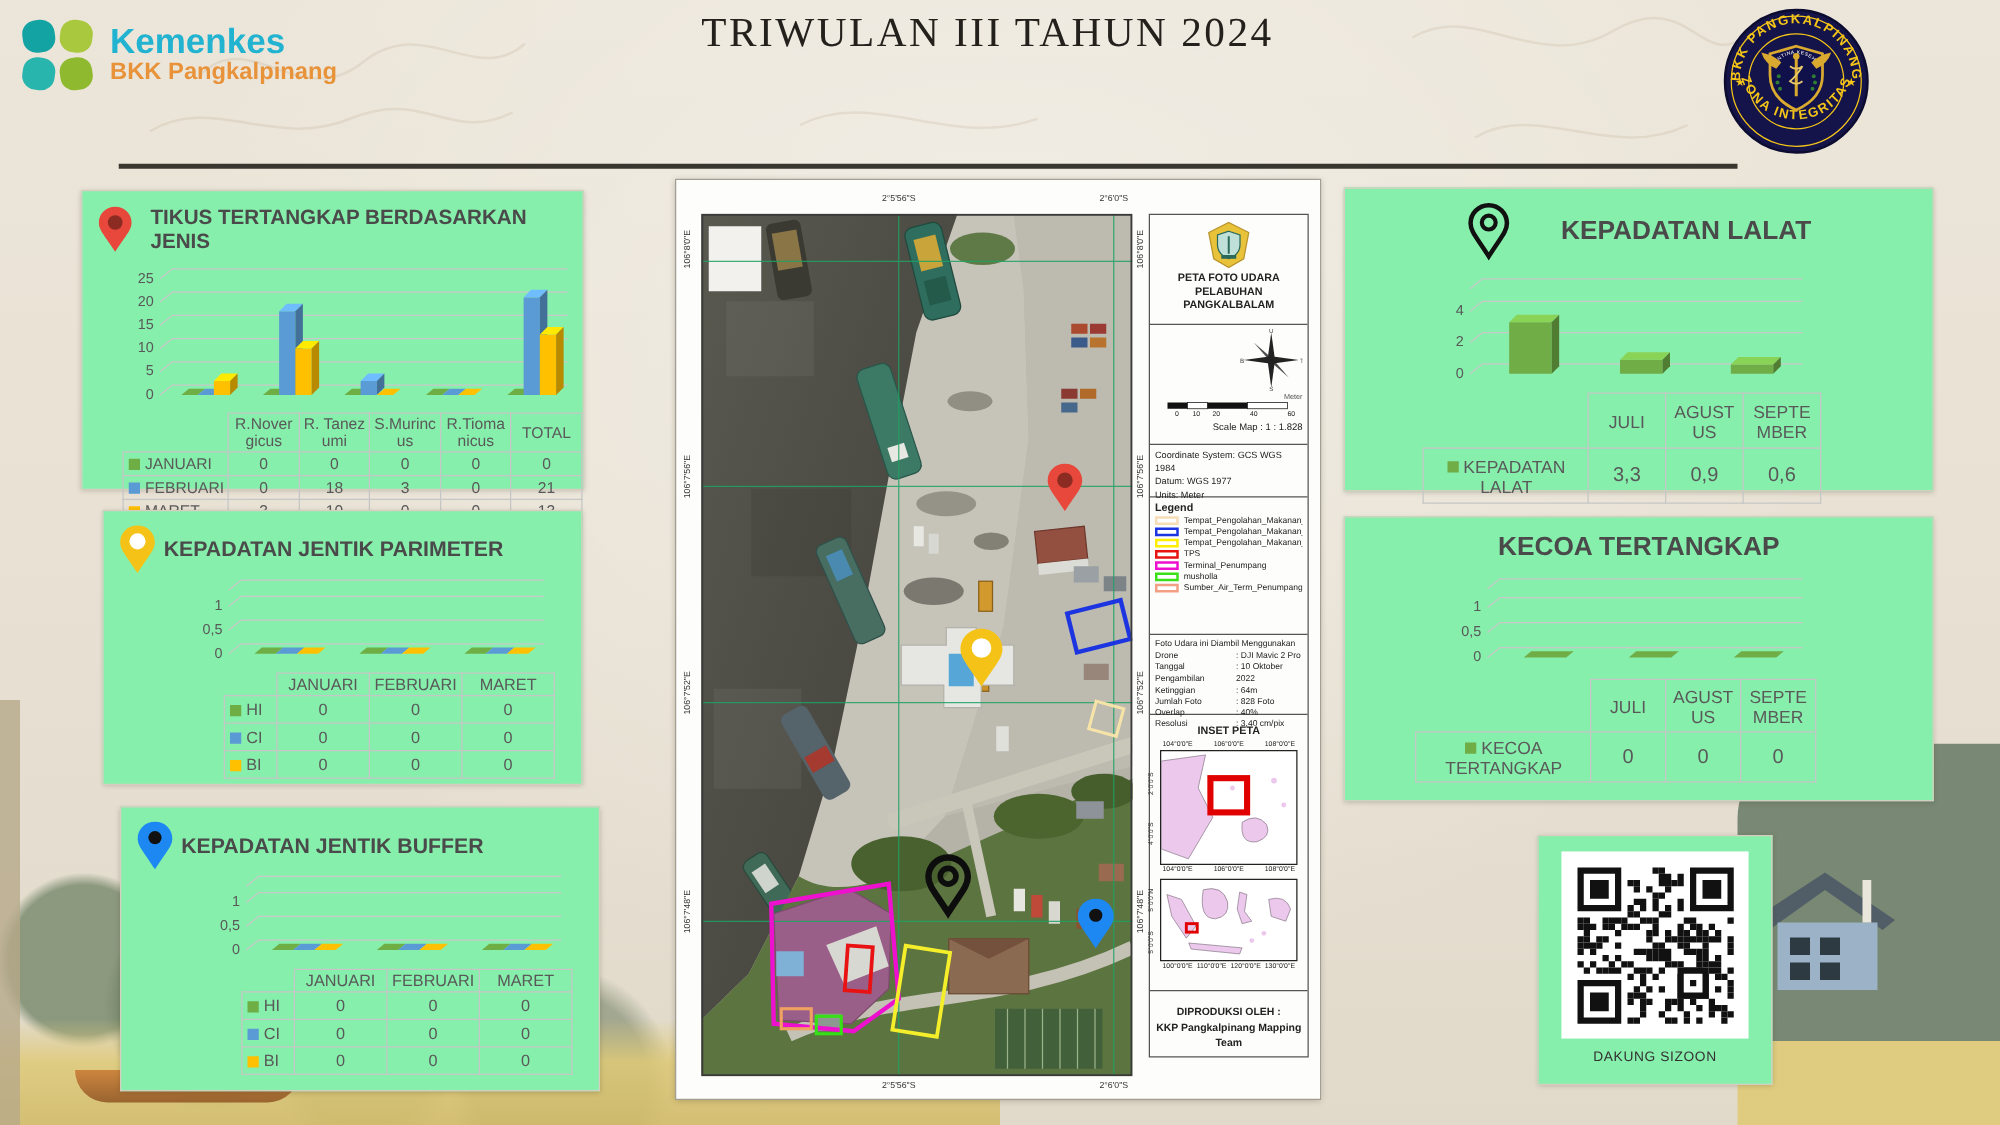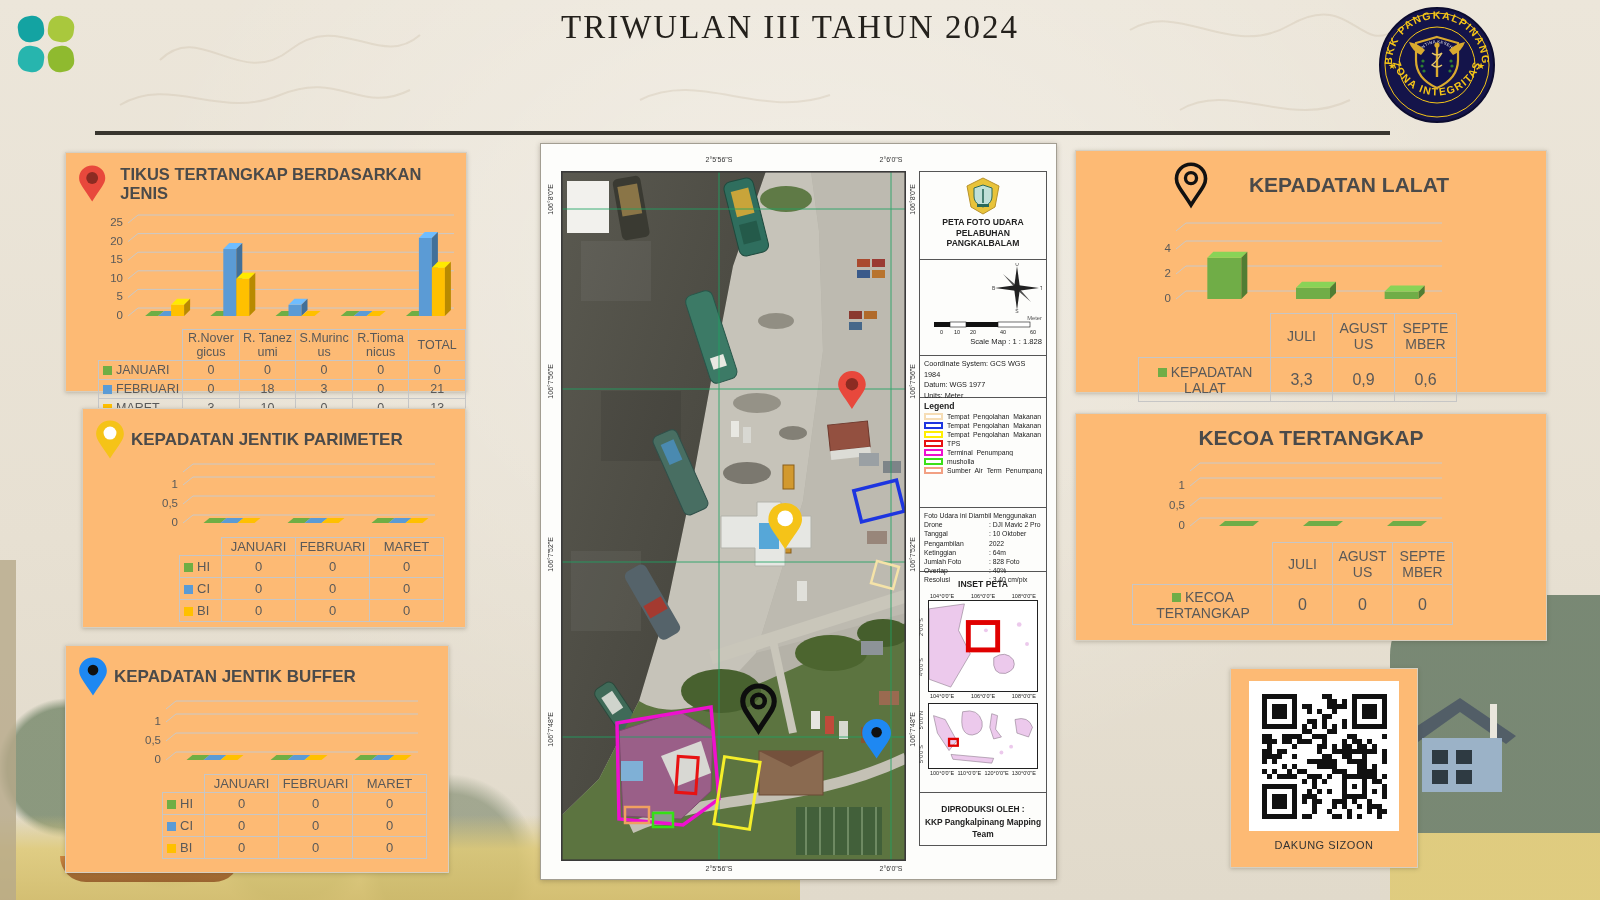--- a/index.html
+++ b/index.html
@@ -19,27 +19,27 @@
   .brand-sub  { font-size:19px; font-weight:bold; color:#e8923a; }
   .titles { position:absolute; left:150px; top:6px; width:1280px; text-align:center;
             font-family:"Liberation Serif", serif; color:#24211c; }
   .t1 { font-size:47px; letter-spacing:1px; }
   .t2 { font-size:36px; letter-spacing:.5px; margin-top:2px; }
   .t3 { font-size:33px; letter-spacing:2px; margin-top:3px; }
   .hrule { position:absolute; left:95px; top:131px; width:1295px; height:4px; background:#39362f; }
   .badge { position:absolute; left:1377px; top:5px; }
 
   
-  .card { position:absolute; background:#fdba74; border:1px solid #d6cfc1;
+  .card { position:absolute; background:#86efac; border:1px solid #d6cfc1;
           box-shadow:0 1px 4px rgba(60,50,30,.25); }
   .card-head { display:flex; align-items:center; padding:10px 12px 0 12px; }
   .card-title { font-weight:bold; color:#4a4a4a; }
   #card-tikus   { left:65px;  top:152px; width:402px; height:240px; }
   #card-par     { left:82px;  top:408px; width:384px; height:220px; }
-  #card-buf     { left:65px;  top:645px; width:384px; height:228px; }
+  #card-buf     { left:96px;  top:645px; width:384px; height:228px; }
   #card-lalat   { left:1075px; top:150px; width:472px; height:243px; }
   #card-kecoa   { left:1075px; top:413px; width:472px; height:228px; }
   #card-qr      { left:1230px; top:668px; width:188px; height:200px; text-align:center; }
   #card-tikus .card-title { font-size:16.5px; margin-left:14px; }
   #card-par .card-title, #card-buf .card-title { font-size:17px; margin-left:6px; }
   #card-lalat .card-title { font-size:21px; margin-left:40px; }
   #card-kecoa .card-title { font-size:21px; width:100%; text-align:center; margin-top:8px; }
 
   .tick { font:11.5px "Liberation Sans",sans-serif; fill:#595959; }
   .tbl { border-collapse:collapse; color:#595959; }
@@ -126,20 +126,24 @@
 <div class="brand">
   <svg width="64" height="64" viewBox="0 0 64 64">
     <g>
       <rect x="4" y="4" width="26" height="26" rx="11" fill="#13a3a2" transform="rotate(-8 17 17)"></rect>
       <rect x="34" y="4" width="26" height="26" rx="11" fill="#a9c83d" transform="rotate(8 47 17)"></rect>
       <rect x="34" y="34" width="26" height="26" rx="11" fill="#8fba2f" transform="rotate(-8 47 47)"></rect>
       <rect x="4" y="34" width="26" height="26" rx="11" fill="#27b5ae" transform="rotate(8 17 47)"></rect>
       <rect x="29" y="2" width="6" height="60" fill="#f4f0e6" opacity="0"></rect>
     </g>
   </svg>
+  <div>
+    <div class="brand-name">Kemenkes</div>
+    <div class="brand-sub">BKK Pangkalpinang</div>
+  </div>
 </div>
 
 <div class="titles">
   <div class="t3">TRIWULAN III TAHUN 2024</div>
 </div>
 <div class="hrule"></div>
 
 <svg class="badge" width="120" height="120" viewBox="0 0 120 120">
   <circle cx="60" cy="60" r="57" fill="#14144a" stroke="#0c0c30" stroke-width="2"></circle>
   <circle cx="60" cy="60" r="52" fill="none" stroke="#f5c518" stroke-width="1"></circle>

